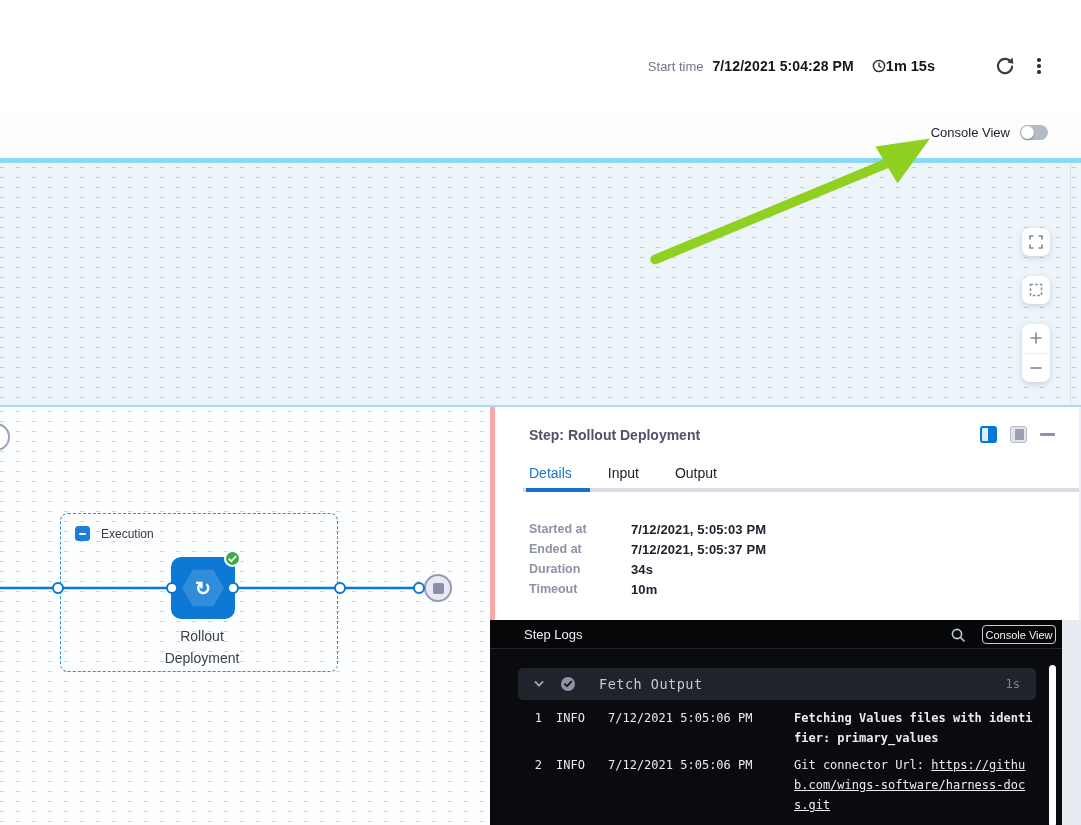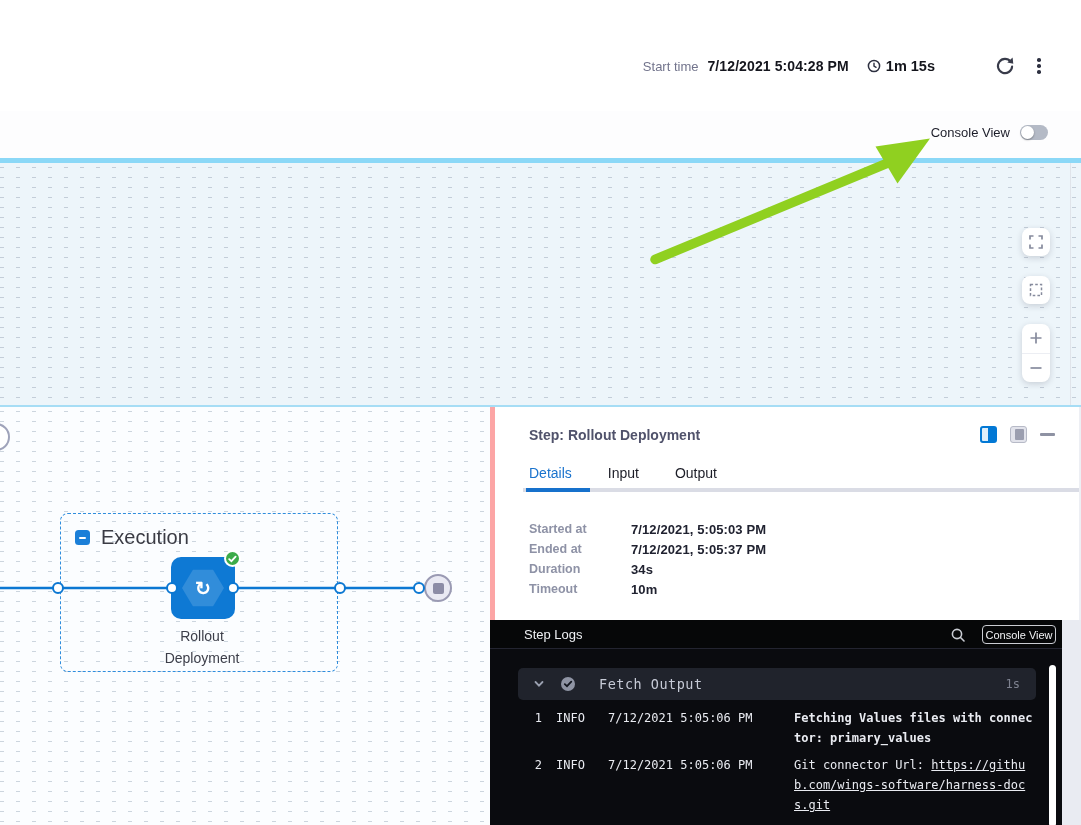--- a/index.html
+++ b/index.html
@@ -6,21 +6,21 @@
   html,body { background:#fff; }
   #app {
     position:relative; width:1081px; height:825px; overflow:hidden;
     font-family:"Liberation Sans", sans-serif; color:#1c1d27; background:#fff;
   }
   
   .top-bar { position:absolute; left:0; top:0; width:1081px; height:110px; background:#fff; border-bottom:1px solid #d9dbe4;margin-top:44px; }
   .top-right { position:absolute; top:11px; right:34px; display:flex; align-items:center; }
   .start-label { font-size:13px; color:#72748c; }
   .start-value { font-size:14px; font-weight:600; color:#15161e; margin-left:9px; letter-spacing:.1px; }
-  .elapsed { display:flex; align-items:center; gap:5px; margin-left:18px; }
+  .elapsed { display:flex; align-items:center; margin-left:18px; }
   .elapsed-text { font-size:14.5px; font-weight:700; color:#14151c; }
   .refresh-btn { margin-left:58px; width:22px; height:22px; display:flex; align-items:center; justify-content:center; cursor:pointer; }
   .kebab { margin-left:16px; width:16px; height:22px; display:flex; flex-direction:column; align-items:center; justify-content:center; gap:2.5px; cursor:pointer; }
   .kebab i { width:3.5px; height:3.5px; border-radius:50%; background:#2d3040; }
   
   .view-bar { position:absolute; left:0; top:111px; width:1081px; height:47px; background:#fdfdfe; }
   .console-row { position:absolute; right:33px; top:14px; display:flex; align-items:center; gap:10px; }
   .console-label { font-size:13px; font-weight:500; color:#1c1d29; }
   .toggle { position:relative; width:28px; height:15px; border-radius:8px; background:#b4bac6; cursor:pointer; }
   .toggle .knob { position:absolute; left:1px; top:1px; width:13px; height:13px; border-radius:50%; background:#fff; box-shadow:0 1px 2px rgba(0,0,0,.35); }
@@ -50,21 +50,21 @@
   .zoom-group .half + .half { border-top:1px solid #eceef3; }
   
   .lower { position:absolute; left:0; top:405px; width:1081px; height:420px; border-top:2px solid #a6ddf5; }
   .canvas-lower { position:absolute; left:0; top:0; width:490px; height:418px; }
   .flow-svg { position:absolute; left:0; top:0; z-index:1; }
   .points-svg { position:absolute; left:0; top:0; z-index:5; pointer-events:none; }
   .exec-box { position:absolute; left:60px; top:106px; width:278px; height:159px; border:1px dashed #2f8ddd; border-radius:8px; z-index:2; }
   .exec-head { position:absolute; left:14px; top:12px; display:flex; align-items:center; gap:11px; }
   .collapse-icon { width:15px; height:15px; background:#1b7fd8; border-radius:3.5px; display:flex; align-items:center; justify-content:center; cursor:pointer; }
   .collapse-icon i { display:block; width:7px; height:2px; background:#fff; border-radius:1px; }
-  .exec-label { font-size:20px; color:#3a3b44; }
+  .exec-label { font-size:12px; color:#3a3b44; }
   .step-node { position:absolute; left:171px; top:150px; width:64px; height:62px; background:#0e79d4; border-radius:10px; z-index:3;
                display:flex; align-items:center; justify-content:center; cursor:pointer; }
   .hex { width:42px; height:38px; background:rgba(255,255,255,.15);
          clip-path:polygon(26% 2%, 74% 2%, 100% 50%, 74% 98%, 26% 98%, 0% 50%);
          display:flex; align-items:center; justify-content:center; }
   .hex span { color:#fff; font-size:19px; font-weight:600; line-height:1; }
   .badge { position:absolute; top:-7px; right:-6px; width:17px; height:17px; border-radius:50%; background:#3cab49; border:2px solid #fff;
            display:flex; align-items:center; justify-content:center; }
   .node-label { position:absolute; left:132px; top:218px; width:140px; text-align:center; font-size:14px; color:#3c3e49; line-height:22px; z-index:2; }
   .end-node { position:absolute; left:424px; top:167px; width:28px; height:28px; border-radius:50%; background:#e9e9f3; border:2px solid #9a9ab3;
@@ -286,21 +286,21 @@
         </svg>
         <span class="gname">Fetch Output</span>
         <span class="gdur">1s</span>
       </div>
 
       <div class="log-lines">
         <div class="log-row">
           <span class="lnum">1</span>
           <span class="llevel">INFO</span>
           <span class="ltime">7/12/2021 5:05:06 PM</span>
-          <span class="lmsg bold">Fetching Values files with connector: primary_values</span>
+          <span class="lmsg bold">Fetching Values files with identifier: primary_values</span>
         </div>
         <div class="log-row">
           <span class="lnum">2</span>
           <span class="llevel">INFO</span>
           <span class="ltime">7/12/2021 5:05:06 PM</span>
           <span class="lmsg"><span>Git connector Url: </span><span class="llink">https://github.com/wings-software/harness-docs.git</span></span>
         </div>
         <div class="log-row">
           <span class="lnum">3</span>
           <span class="llevel">INFO</span>

